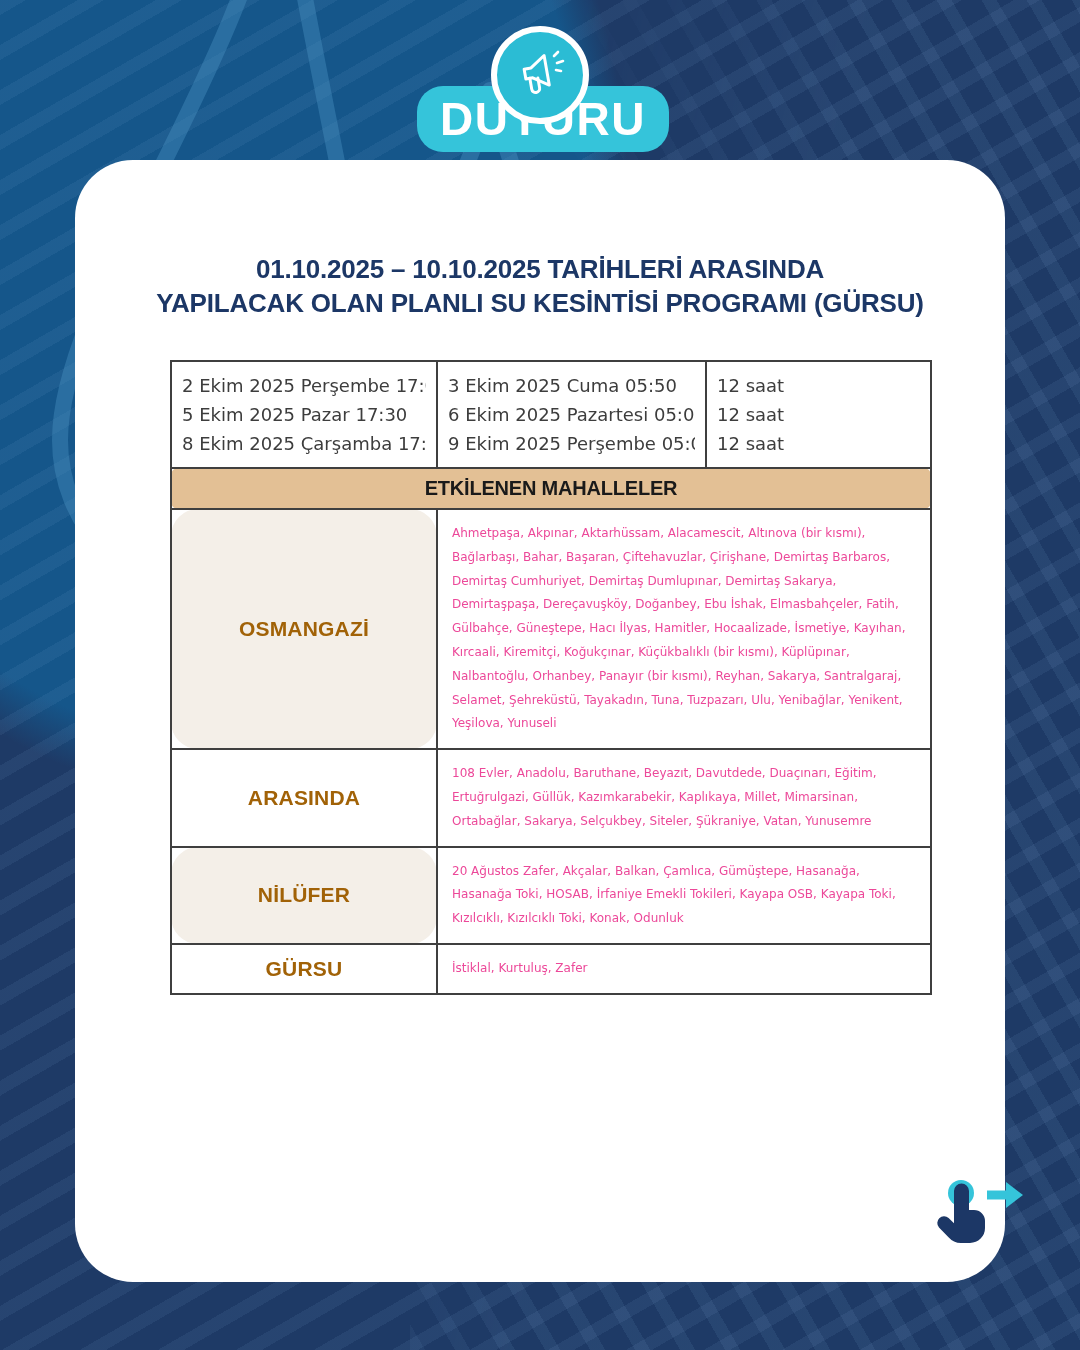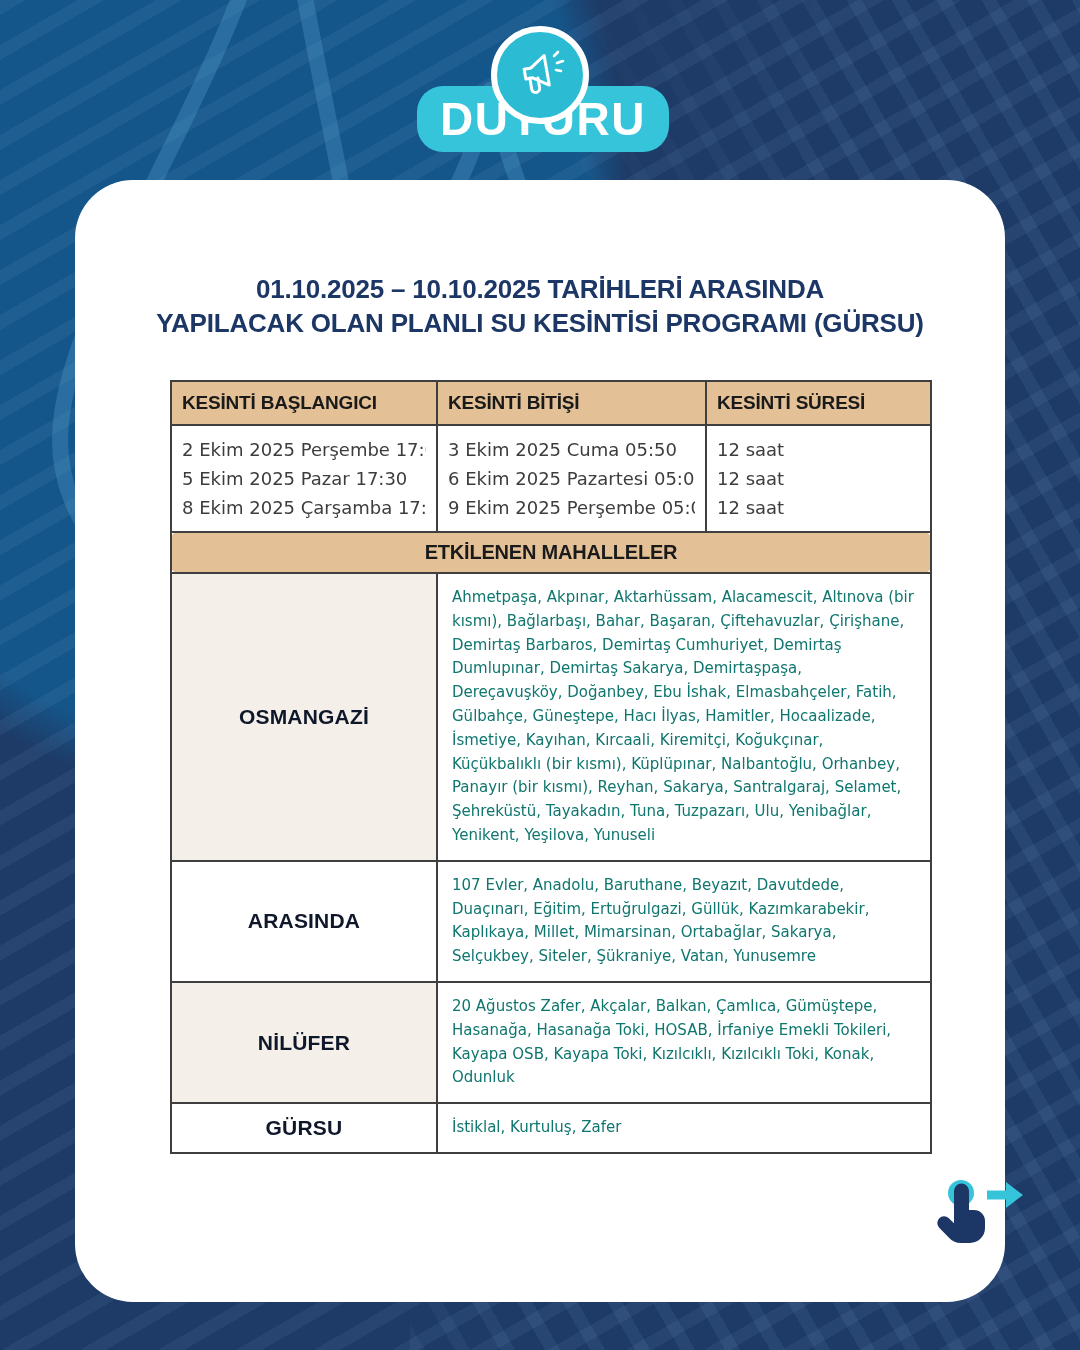--- a/index.html
+++ b/index.html
@@ -36,21 +36,21 @@
     font-size:46px;letter-spacing:1.5px;
   }
   .mega-circle{
     position:absolute;left:491px;top:26px;width:98px;height:98px;border-radius:50%;
     background:#2bbcd4;border:6px solid #ffffff;box-sizing:border-box;z-index:5;
     display:flex;align-items:center;justify-content:center;
   }
   
   .card{
     position:absolute;left:75px;top:160px;width:930px;height:1122px;
-    background:#ffffff;border-radius:58px;z-index:3;margin-top:20px;
+    background:#ffffff;border-radius:58px;z-index:3;
   }
   .title{
     position:absolute;top:92px;left:0;right:0;text-align:center;
     font-family:"Liberation Sans", sans-serif;font-weight:700;
     font-size:26px;line-height:34px;color:#1c3766;letter-spacing:-0.2px;
   }
   
   table.sched{
     position:absolute;left:95px;top:200px;width:760px;
     border-collapse:collapse;table-layout:fixed;
@@ -61,25 +61,25 @@
     font-size:19px;color:#1a1a1a;padding:10px 10px;letter-spacing:-0.2px;
   }
   .date-cell{font-size:18px;color:#3d3d3d;padding:9px 10px;vertical-align:top;}
   .date-cell div{line-height:29px;white-space:nowrap;overflow:hidden;}
   .section-cell{
     background:#e3c095;text-align:center;font-family:"Liberation Sans", sans-serif;
     font-weight:700;font-size:20px;color:#1a1a1a;padding:8px;letter-spacing:-0.2px;border-radius:7px;
   }
   .dname{
     font-family:"Liberation Sans", sans-serif;font-weight:700;font-size:21px;
-    text-align:center;vertical-align:middle;color:#0f172a;letter-spacing:0.2px;
+    text-align:center;vertical-align:middle;color:#a16207;letter-spacing:0.2px;border-radius:27px;
   }
   .dname.cream{background:#f4efe8;}
   .dlist{
-    font-size:15px;line-height:23.8px;color:#0f766e;padding:12px 14px;
+    font-size:12px;line-height:23.8px;color:#ec4899;padding:12px 14px;
     vertical-align:middle;
   }
   
   .swipe{position:absolute;left:928px;top:1176px;z-index:6;}
 </style>
 </head>
 <body>
 
 <div class="bg-blob"></div>
 <div class="bg-stripes"></div>
@@ -116,25 +116,20 @@
     <div>YAPILACAK OLAN PLANLI SU KESİNTİSİ PROGRAMI (GÜRSU)</div>
   </div>
 
   <table class="sched">
     <colgroup>
         <col style="width:266px">
         <col style="width:269px">
         <col style="width:225px">
       </colgroup>
     <tbody>
-        <tr>
-      <td class="th-cell">KESİNTİ BAŞLANGICI</td>
-      <td class="th-cell">KESİNTİ BİTİŞİ</td>
-      <td class="th-cell">KESİNTİ SÜRESİ</td>
-    </tr>
     <tr>
       <td class="date-cell">
         <div>2 Ekim 2025 Perşembe 17:00</div>
         <div>5 Ekim 2025 Pazar 17:30</div>
         <div>8 Ekim 2025 Çarşamba 17:00</div>
       </td>
       <td class="date-cell">
         <div>3 Ekim 2025 Cuma 05:50</div>
         <div>6 Ekim 2025 Pazartesi 05:00</div>
         <div>9 Ekim 2025 Perşembe 05:00</div>
@@ -147,21 +142,21 @@
     </tr>
     <tr>
       <td class="section-cell" colspan="3">ETKİLENEN MAHALLELER</td>
     </tr>
     <tr>
       <td class="dname cream">OSMANGAZİ</td>
       <td class="dlist" colspan="2">Ahmetpaşa, Akpınar, Aktarhüssam, Alacamescit, Altınova (bir kısmı), Bağlarbaşı, Bahar, Başaran, Çiftehavuzlar, Çirişhane, Demirtaş Barbaros, Demirtaş Cumhuriyet, Demirtaş Dumlupınar, Demirtaş Sakarya, Demirtaşpaşa, Dereçavuşköy, Doğanbey, Ebu İshak, Elmasbahçeler, Fatih, Gülbahçe, Güneştepe, Hacı İlyas, Hamitler, Hocaalizade, İsmetiye, Kayıhan, Kırcaali, Kiremitçi, Koğukçınar, Küçükbalıklı (bir kısmı), Küplüpınar, Nalbantoğlu, Orhanbey, Panayır (bir kısmı), Reyhan, Sakarya, Santralgaraj, Selamet, Şehreküstü, Tayakadın, Tuna, Tuzpazarı, Ulu, Yenibağlar, Yenikent, Yeşilova, Yunuseli</td>
     </tr>
     <tr>
       <td class="dname">ARASINDA</td>
-      <td class="dlist" colspan="2">107 Evler, Anadolu, Baruthane, Beyazıt, Davutdede, Duaçınarı, Eğitim, Ertuğrulgazi, Güllük, Kazımkarabekir, Kaplıkaya, Millet, Mimarsinan, Ortabağlar, Sakarya, Selçukbey, Siteler, Şükraniye, Vatan, Yunusemre</td>
+      <td class="dlist" colspan="2">108 Evler, Anadolu, Baruthane, Beyazıt, Davutdede, Duaçınarı, Eğitim, Ertuğrulgazi, Güllük, Kazımkarabekir, Kaplıkaya, Millet, Mimarsinan, Ortabağlar, Sakarya, Selçukbey, Siteler, Şükraniye, Vatan, Yunusemre</td>
     </tr>
     <tr>
       <td class="dname cream">NİLÜFER</td>
       <td class="dlist" colspan="2">20 Ağustos Zafer, Akçalar, Balkan, Çamlıca, Gümüştepe, Hasanağa, Hasanağa Toki, HOSAB, İrfaniye Emekli Tokileri, Kayapa OSB, Kayapa Toki, Kızılcıklı, Kızılcıklı Toki, Konak, Odunluk</td>
     </tr>
     <tr>
       <td class="dname">GÜRSU</td>
       <td class="dlist" colspan="2">İstiklal, Kurtuluş, Zafer</td>
     </tr>
   </tbody>

